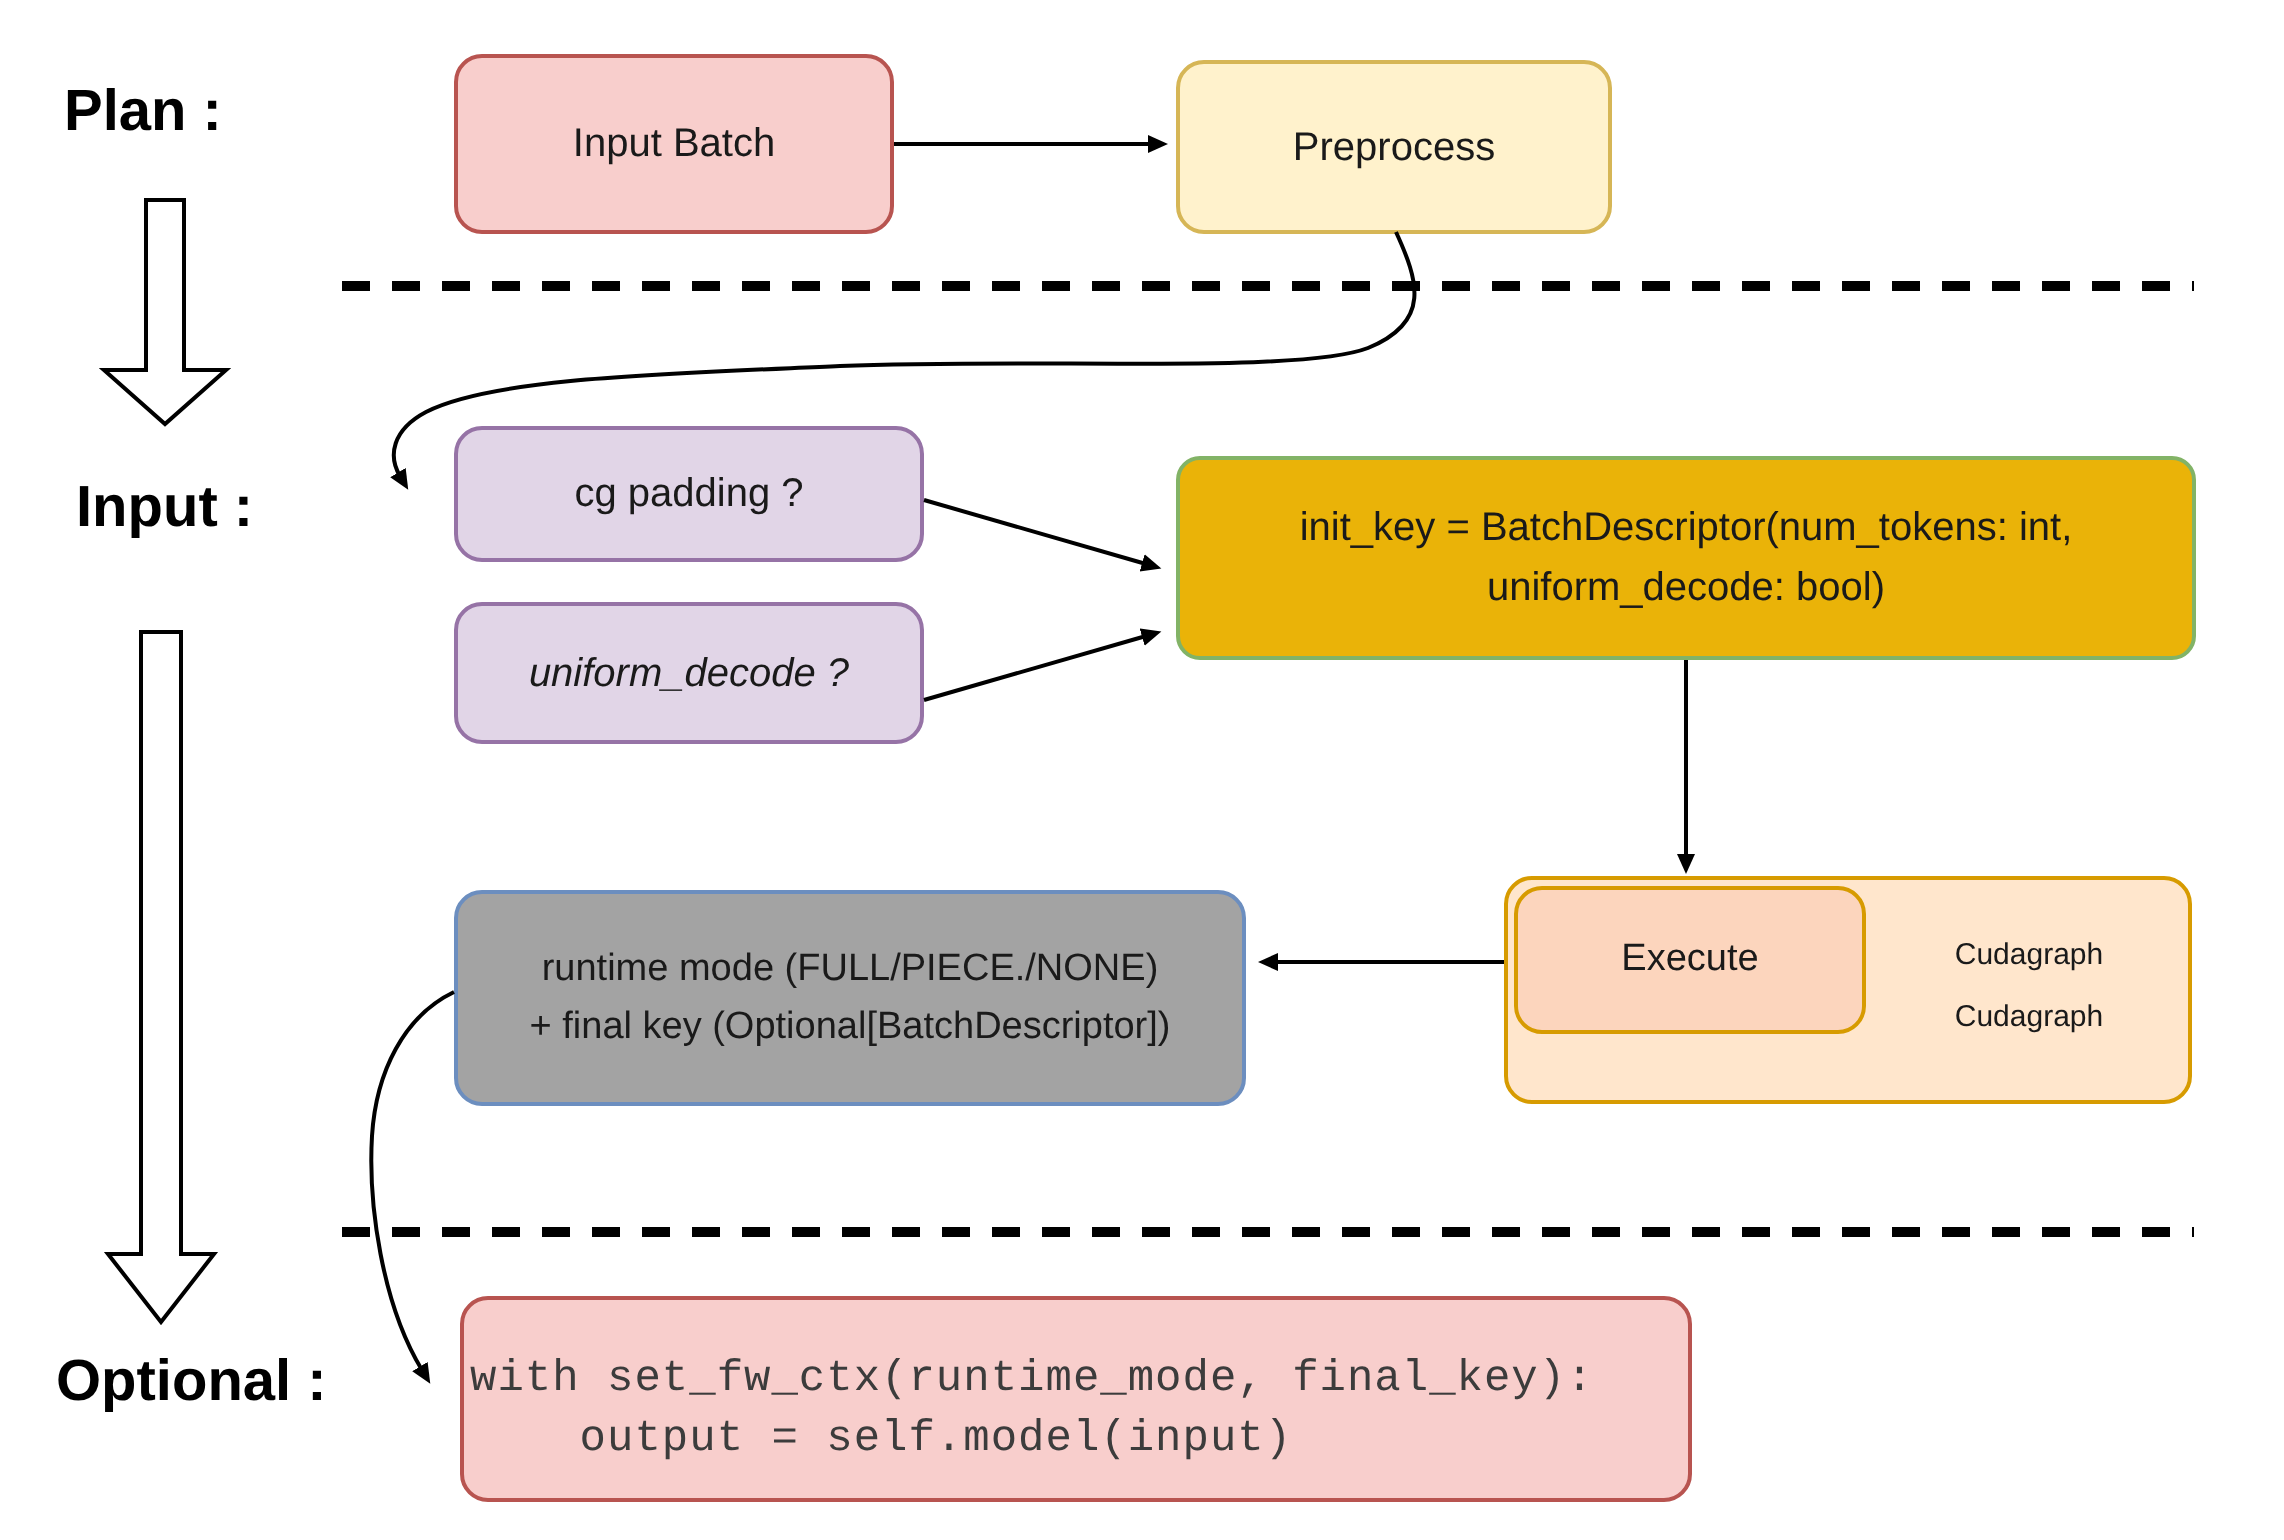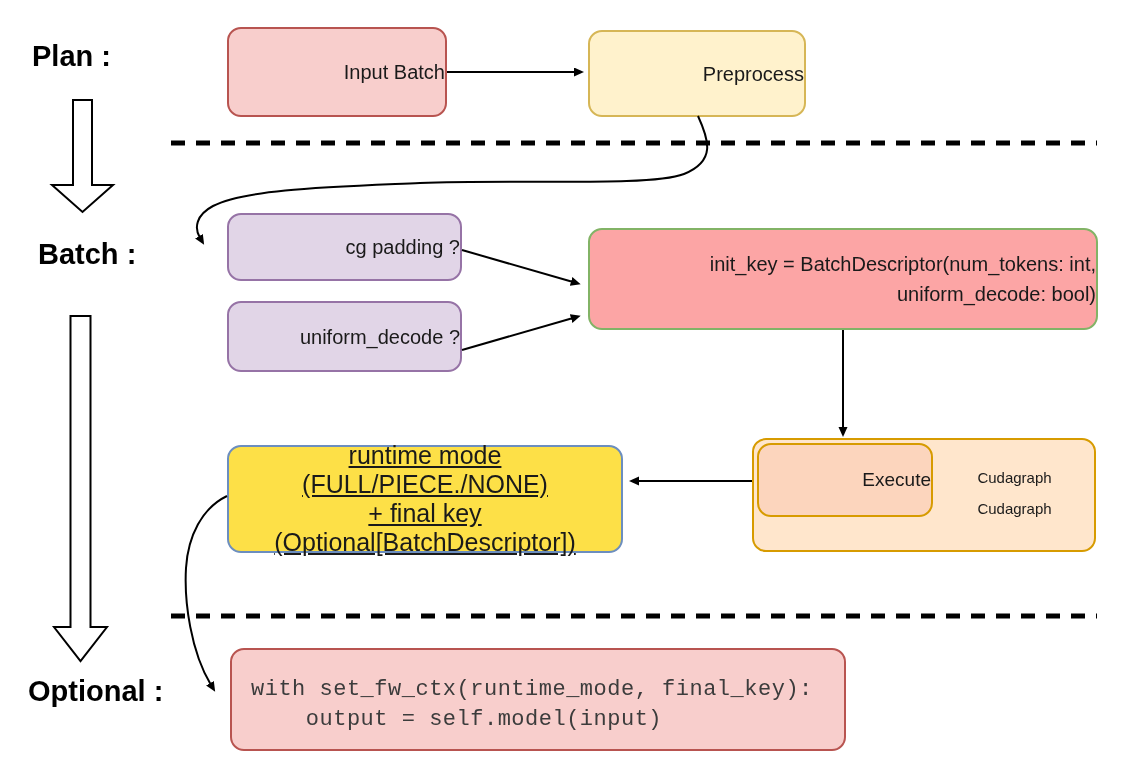--- a/index.html
+++ b/index.html
@@ -5,66 +5,66 @@
   html,body{margin:0;padding:0;background:#ffffff;}
   #canvas{
     position:relative;width:1142px;height:770px;background:#ffffff;overflow:hidden;
     font-family:"Liberation Sans",sans-serif;color:#1a1a1a;
   }
   .stage-label{
     position:absolute;font-size:29px;font-weight:700;color:#000;white-space:nowrap;
   }
   .node{
     position:absolute;box-sizing:border-box;border-radius:14px;border:2px solid;
-    display:flex;flex-direction:column;align-items:flex-end;justify-content:center;
+    display:flex;flex-direction:column;align-items:center;justify-content:center;
     text-align:center;font-size:20px;line-height:30px;
   }
   .node-red{background:#f8cecc;border-color:#b85450;}
   .node-yellow{background:#fff2cc;border-color:#d6b656;}
   .node-purple{background:#e1d5e7;border-color:#9673a6;}
-  .node-green{background:#fca5a5;border-color:#82b366;}
-  .node-blue{background:#fde047;border-color:#6c8ebf;font-size:25px;line-height:29px;text-decoration:underline;}
+  .node-green{background:#eab308;border-color:#82b366;border-radius:12px;}
+  .node-blue{background:#a3a3a3;border-color:#6c8ebf;font-size:19px;line-height:29px;}
   .node-orange-outer{background:#ffe6cc;border-color:#d79b00;}
   .node-orange-inner{background:#fcd5bd;border-color:#d79b00;font-size:19px;}
   .dispatcher-label{
     position:absolute;left:933px;top:462px;width:163px;text-align:center;
     font-size:15px;line-height:31px;
   }
   .code-box{
     position:absolute;box-sizing:border-box;border-radius:14px;border:2px solid #b85450;
     background:#f8cecc;
     font-family:"Liberation Mono",monospace;font-size:22px;line-height:30px;
     letter-spacing:0.5px;color:#3c3c3c;
-    padding:25px 2px 0 19px;
+    padding:25px 2px 0 3px;
   }
   .code-line{white-space:pre;}
   svg#wires{position:absolute;left:0;top:0;pointer-events:none;}
 </style>
 </head>
 <body>
 
 <div id="canvas">
 
   <div class="stage-label" style="left:32px;top:40px;">Plan :</div>
-  <div class="stage-label" style="left:38px;top:238px;">Batch :</div>
+  <div class="stage-label" style="left:38px;top:238px;">Input :</div>
   <div class="stage-label" style="left:28px;top:675px;">Optional :</div>
 
   <div class="node node-red" style="left:227px;top:27px;width:220px;height:90px;">
     <span>Input Batch</span>
   </div>
 
   <div class="node node-purple" style="left:227px;top:213px;width:235px;height:68px;">
     <span>cg padding ?</span>
   </div>
 
   <div class="node node-yellow" style="left:588px;top:30px;width:218px;height:87px;">
     <span>Preprocess</span>
   </div>
 
-  <div class="node node-purple" style="left:227px;top:301px;width:235px;height:71px;">
+  <div class="node node-purple" style="left:227px;top:301px;width:235px;height:71px;font-style:italic;">
     <span>uniform_decode ?</span>
   </div>
 
   <div class="node node-green" style="left:588px;top:228px;width:510px;height:102px;">
     <div>init_key = BatchDescriptor(num_tokens: int,</div>
     <div>uniform_decode: bool)</div>
   </div>
 
   <div class="node node-orange-outer" style="left:752px;top:438px;width:344px;height:114px;"></div>
   <div class="dispatcher-label">

